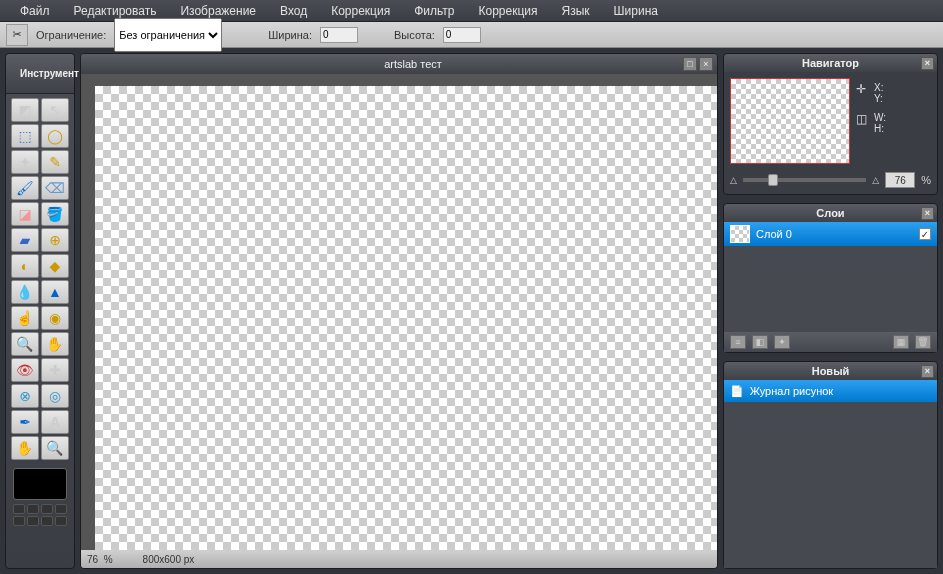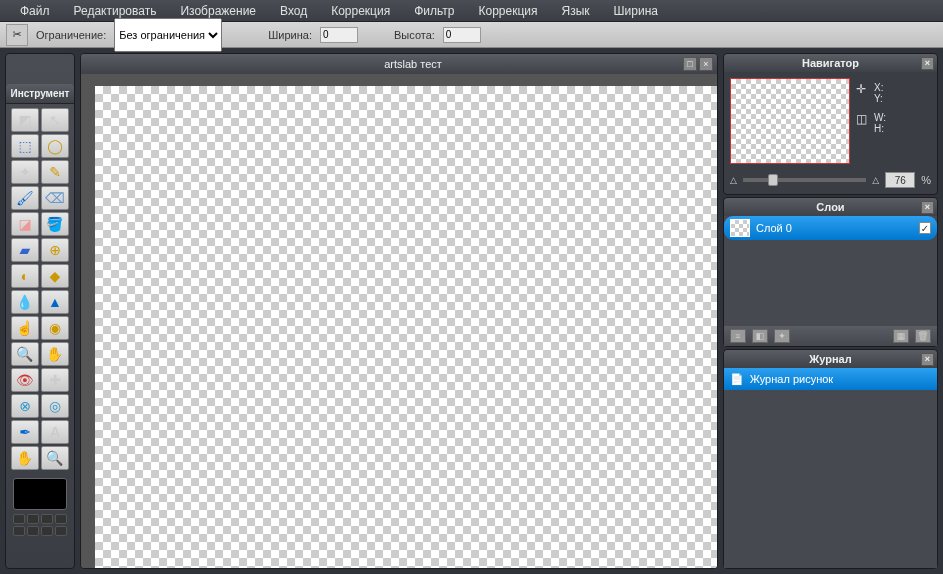--- a/index.html
+++ b/index.html
@@ -12,21 +12,21 @@
 
 .optbar { background: linear-gradient(#d8d8d8, #c0c0c0); height: 26px; display: flex; align-items: center; padding: 0 6px; border-bottom: 1px solid #888; gap: 8px; color: #333; font-size: 11px; }
 .optbar .icon-box { width: 22px; height: 22px; background: #ccc; border: 1px solid #999; display: flex; align-items: center; justify-content: center; }
 .optbar label { font-weight: normal; color: #333; }
 .optbar select { font-size: 11px; height: 34px; }
 .optbar input[type=text] { width: 38px; height: 16px; font-size: 10px; background: #eee; border: 1px solid #999; padding: 0 2px; }
 
 .workspace { display: flex; height: calc(574px - 48px); }
 
 .toolbox { width: 70px; background: linear-gradient(#4a4e54, #3a3e44); border: 1px solid #1a1c20; border-radius: 4px; margin: 5px 0 5px 5px; display: flex; flex-direction: column; }
-.panel-title { background: linear-gradient(#5a5e64, #3e4248); color: #eee; font-size: 10px; font-weight: bold; text-align: center; padding: 4px; border-bottom: 1px solid #222; border-radius: 4px 4px 0 0; margin-top: 30px; }
+.panel-title { background: linear-gradient(#5a5e64, #3e4248); color: #eee; font-size: 10px; font-weight: bold; text-align: center; padding: 14px; border-bottom: 1px solid #222; border-radius: 4px 4px 0 0; }
 .tool-grid { display: grid; grid-template-columns: repeat(2, 28px); gap: 2px; padding: 4px; justify-content: center; }
 .tool-btn { width: 28px; height: 24px; background: linear-gradient(#e8e8e8, #c8c8c8); border: 1px solid #888; border-radius: 2px; display: flex; align-items: center; justify-content: center; cursor: pointer; font-size: 14px; }
 
 .swatches { padding: 4px; display: flex; flex-direction: column; align-items: center; gap: 4px; }
 .swatch-main { width: 54px; height: 32px; background: #000; border: 1px solid #666; border-radius: 3px; }
 .swatch-grid { display: grid; grid-template-columns: repeat(4, 12px); gap: 2px; }
 .swatch-small { width: 12px; height: 10px; background: #333; border: 1px solid #555; border-radius: 2px; }
 
 .canvas-area { flex: 1; margin: 5px; display: flex; flex-direction: column; }
 .canvas-window { border: 1px solid #1a1c20; border-radius: 4px; background: #3a3e44; flex: 1; display: flex; flex-direction: column; overflow: hidden; }
@@ -38,21 +38,21 @@
   linear-gradient(45deg, #ccc 25%, transparent 25%), 
   linear-gradient(-45deg, #ccc 25%, transparent 25%), 
   linear-gradient(45deg, transparent 75%, #ccc 75%), 
   linear-gradient(-45deg, transparent 75%, #ccc 75%);
   background-size: 16px 16px;
   background-position: 0 0, 0 8px, 8px -8px, -8px 0;
   background-color: #fff;
 }
 .canvas-status { height: 18px; background: linear-gradient(#d0d0d0,#b0b0b0); display: flex; align-items: center; font-size: 10px; color: #333; padding: 0 6px; gap: 30px; }
 
-.right-panels { width: 215px; margin: 5px 5px 5px 0; display: flex; flex-direction: column; gap: 2px; }
+.right-panels { width: 215px; margin: 5px 5px 5px 0; display: flex; flex-direction: column; gap: 8px; }
 .panel { background: #3a3e44; border: 1px solid #1a1c20; border-radius: 4px; display: flex; flex-direction: column; }
 .panel-head { background: linear-gradient(#5a5e64, #3e4248); height: 18px; display: flex; align-items: center; justify-content: center; position: relative; color: #eee; font-size: 11px; font-weight: bold; border-radius: 4px 4px 0 0; }
 .panel-close { position: absolute; right: 3px; width: 13px; height: 13px; background: #888; border: 1px solid #555; cursor: pointer; display:flex;align-items:center;justify-content:center;font-size:9px; }
 
 .nav-body { padding: 6px; display: flex; gap: 6px; }
 .nav-preview { width: 120px; height: 86px; border: 1px solid #c33; 
   background-image: 
   linear-gradient(45deg, #ccc 25%, transparent 25%), 
   linear-gradient(-45deg, #ccc 25%, transparent 25%), 
   linear-gradient(45deg, transparent 75%, #ccc 75%), 
@@ -63,21 +63,21 @@
 }
 .nav-info { font-size: 10px; color: #ddd; display:flex; flex-direction:column; gap:8px; padding-top:4px;}
 .nav-row { display:flex; gap:6px; align-items:flex-start;}
 .nav-ico { width:12px; font-size:12px; }
 .nav-slider-row { display: flex; align-items: center; padding: 2px 6px 6px; gap: 6px; }
 .nav-slider { flex:1; height: 4px; background: #666; position: relative; }
 .nav-slider-thumb { position:absolute; left:20%; top:-4px; width:10px;height:12px;background:#ccc;border:1px solid #888;border-radius:2px;}
 .nav-zoom-input { width:30px;height:16px;background:#ddd;border:1px solid #888;font-size:10px;text-align:center;color:#333;}
 
 .layers-body { flex:1; background:#464a50; min-height:100px;}
-.layer-row { display:flex; align-items:center; height:24px; background: linear-gradient(#2ca0f0, #0078d0); color:#fff; font-size:11px; padding:0 6px; gap:6px;border-radius:9px; }
+.layer-row { display:flex; align-items:center; height:24px; background: linear-gradient(#2ca0f0, #0078d0); color:#fff; font-size:11px; padding:0 6px; gap:6px; }
 .layer-thumb { width:20px;height:18px;  
   background-image: 
   linear-gradient(45deg, #ccc 25%, transparent 25%), 
   linear-gradient(-45deg, #ccc 25%, transparent 25%), 
   linear-gradient(45deg, transparent 75%, #ccc 75%), 
   linear-gradient(-45deg, transparent 75%, #ccc 75%);
   background-size: 8px 8px;
   background-position: 0 0, 0 4px, 4px -4px, -4px 0;
   background-color:#fff; border:1px solid #fff;}
 .layer-check { margin-left:auto; width:12px;height:12px;background:#fff;border:1px solid #888;display:flex;align-items:center;justify-content:center;font-size:10px;color:#333;}
@@ -175,20 +175,24 @@
       <div class="window-titlebar">
         <span>artslab тест</span>
         <div class="window-ctrls">
           <div class="win-ctrl">□</div>
           <div class="win-ctrl">×</div>
         </div>
       </div>
       <div class="canvas-body">
         <div class="checker"></div>
       </div>
+      <div class="canvas-status">
+        <span><span>76</span>&nbsp;&nbsp;<span>%</span></span>
+        <span>800x600 px</span>
+      </div>
     </div>
   </div>
 
   <div class="right-panels">
 
     <div class="panel">
       <div class="panel-head">
         <span>Навигатор</span>
         <div class="panel-close">×</div>
       </div>
@@ -236,21 +240,21 @@
         </div>
         <div class="lf-group">
           <div class="lf-btn">▦</div>
           <div class="lf-btn">🗑</div>
         </div>
       </div>
     </div>
 
     <div class="panel" style="flex:1">
       <div class="panel-head">
-        <span>Журнал</span>
+        <span>Новый</span>
         <div class="panel-close">×</div>
       </div>
       <div class="journal-body">
         <div class="journal-row">
           <span>📄</span>
           <span>Журнал рисунок</span>
         </div>
       </div>
     </div>
   </div>

